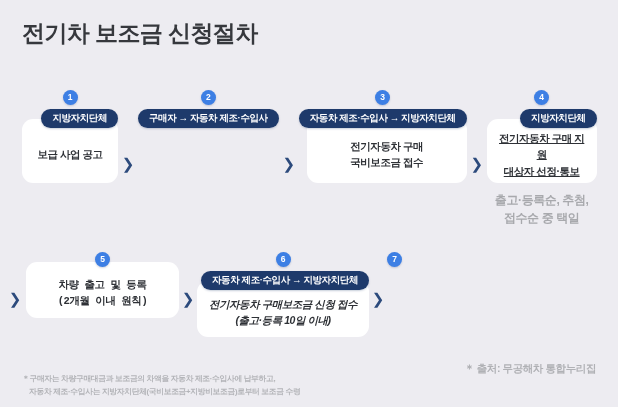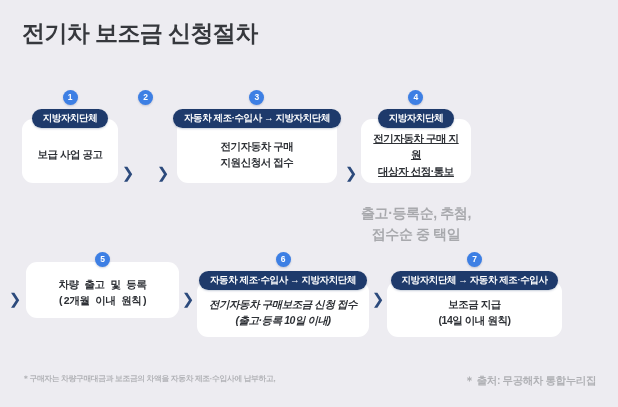--- a/index.html
+++ b/index.html
@@ -68,21 +68,21 @@
     margin-bottom: 4px;
     position: relative;
     z-index: 4;
     box-shadow: 0 1px 2px rgba(40,60,110,0.22);
   }
 
   .card-wrap {
     position: relative;
     display: flex;
     flex-direction: column;
-    align-items: center;
+    align-items: flex-end;
     border-radius: 12px;
   }
 
   .step-badge {
     position: relative;
     z-index: 3;
     background: #1e3a6b;
     color: #ffffff;
     border-radius: 20px;
     font-size: 9.5px;
@@ -111,22 +111,22 @@
     color: #2e3136;
     line-height: 1.55;
     padding: 18px 10px 12px 10px;
   }
   .step-card .card-text {
     width: 100%;
     white-space: pre-line;
   }
 
   .step-note {
-    margin-top: 20px;
-    font-size: 14px;
+    margin-top: 9px;
+    font-size: 12px;
     font-weight: bold;
     letter-spacing: -0.4px;
     line-height: 1.45;
     color: #a8a9ad;
     text-align: center;
     white-space: pre-line;
   }
 
   
   .chevron {
@@ -171,21 +171,21 @@
     letter-spacing: -0.35px;
     line-height: 1.75;
     color: #b3b4b8;
     white-space: pre-line;
   }
   .footnote .fn-line2 { padding-left: 7px; display: block; }
 
   .source {
     position: absolute;
     right: 22px;
-    top: 374px;
+    top: 362px;
     font-size: 10.5px;
     font-weight: bold;
     letter-spacing: -0.4px;
     color: #b0b1b5;
     white-space: nowrap;
   }
 </style>
 </head>
 <body>
 
@@ -203,32 +203,33 @@
           <span class="card-text">보급 사업 공고</span>
         </div>
       </div>
     </div>
 
     <div class="chevron gap1">❯</div>
 
     <div class="step s2">
       <div class="step-number">2</div>
       <div class="card-wrap">
+        <div class="step-badge">구매자 → 자동차 제조·수입사</div>
       </div>
     </div>
 
     <div class="chevron gap2">❯</div>
 
     <div class="step s3">
       <div class="step-number">3</div>
       <div class="card-wrap">
         <div class="step-badge">자동차 제조·수입사 → 지방자치단체</div>
         <div class="step-card">
           <span class="card-text">전기자동차 구매
-지원신청서 접수</span>
+국비보조금 접수</span>
         </div>
       </div>
     </div>
 
     <div class="chevron gap3">❯</div>
 
     <div class="step s4">
       <div class="step-number">4</div>
       <div class="card-wrap">
         <div class="step-badge">지방자치단체</div>
@@ -267,30 +268,24 @@
           <span class="card-text">전기자동차 구매보조금 신청 접수
 (출고·등록 10일 이내)</span>
         </div>
       </div>
     </div>
 
     <div class="chevron gap6">❯</div>
 
     <div class="step s7">
       <div class="step-number">7</div>
-      <div class="card-wrap">
-        <div class="step-badge">지방자치단체 → 자동차 제조·수입사</div>
-        <div class="step-card">
-          <span class="card-text">보조금 지급
-(14일 이내 원칙)</span>
-        </div>
-      </div>
     </div>
 
   </div>
 
   <div class="footnote">
     <span>＊구매자는 차량구매대금과 보조금의 차액을 자동차 제조·수입사에 납부하고,</span>
+    <span class="fn-line2">자동차 제조·수입사는 지방자치단체(국비보조금+지방비보조금)로부터 보조금 수령</span>
   </div>
 
   <div class="source">＊ 출처: 무공해차 통합누리집</div>
 
 </div>
 
 </body></html>

